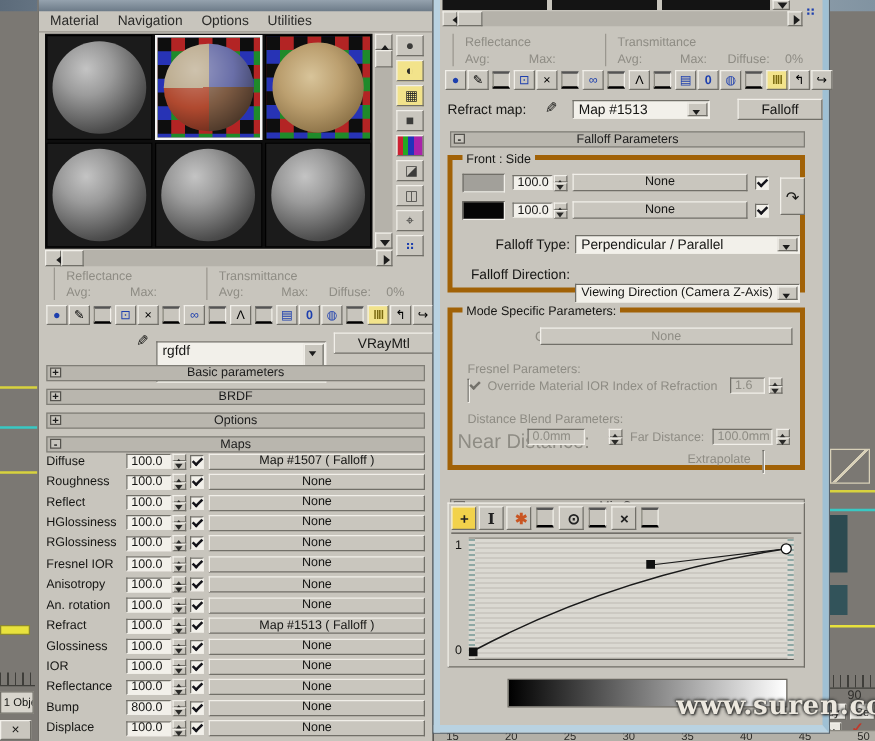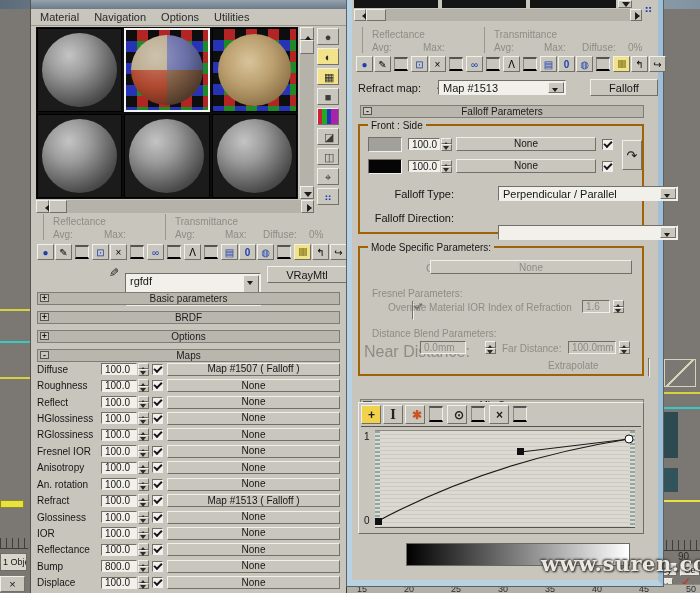--- a/index.html
+++ b/index.html
@@ -7,21 +7,21 @@
          font-family:"Liberation Sans",sans-serif;color:#161614;-webkit-font-smoothing:none;}
   .abs{position:absolute;}
   
   .btn3d{background:#c9c6be;border:1px solid;border-color:#f1efe9 #716f68 #716f68 #f1efe9;
          font-family:"Liberation Sans",sans-serif;color:#161614;padding:0;box-sizing:border-box;}
   .sunken{background:#f2f0ea;border:1px solid;border-color:#716f68 #f1efe9 #f1efe9 #716f68;box-sizing:border-box;}
   .rhdr{position:relative;height:11px;background:#b9b6ae;border:1px solid #7f7d76;font-size:10px;
         line-height:11px;text-align:center;color:#1c1c1c;box-sizing:content-box;}
   .rhdr .pm{position:absolute;left:2px;top:1px;width:9px;height:8px;border:1px solid #55534e;background:#c9c6be;
         font-size:9px;line-height:7px;text-align:center;font-weight:bold;box-sizing:border-box;}
-  .grp{position:absolute;border:2px solid #a16207;box-sizing:border-box;padding-left:40px;}
+  .grp{position:absolute;border:4px solid #a16207;box-sizing:border-box;}
   .grp>.legend{position:absolute;top:-6px;left:8px;background:#c8c5bd;padding:0 3px;font-size:10px;white-space:nowrap;}
   .cbx{width:11px;height:11px;background:#f2f0ea;border:1px solid;border-color:#716f68 #f1efe9 #f1efe9 #716f68;
        position:relative;box-sizing:border-box;flex:none;}
   .cbx.on::after{content:"";position:absolute;left:1px;top:1px;width:6px;height:3px;
        border-left:2px solid #14141a;border-bottom:2px solid #14141a;transform:rotate(-45deg);}
   .cbx.dis.on::after{border-color:#73716a;}
   .spin{width:11px;height:13px;display:flex;flex-direction:column;flex:none;margin-left:1px;}
   .spin b{flex:1;background:#c9c6be;border:1px solid;border-color:#f1efe9 #716f68 #716f68 #f1efe9;position:relative;}
   .spin b::after{content:"";position:absolute;left:1px;border:3px solid transparent;}
   .spin b.su::after{top:0;border-bottom:4px solid #2a2a28;}
@@ -523,21 +523,21 @@
             <button class="tsep"><span></span></button>
             <button class="ic hl"><span>‖‖</span></button>
             <button class="ic"><span>↰</span></button>
             <button class="ic"><span>↪</span></button>
           </div>
       </div>
 
       <div class="abs" style="left:4px;top:79px;right:4px;height:18px;">
         <span class="abs" style="left:2px;top:3px;font-size:11px;">Refract map:</span>
         <span class="abs" style="left:80px;top:0;font-size:12px;transform:scaleX(-1);">✎</span>
-        <div class="dd abs" style="left:82px;top:1px;width:128px;height:15px;text-decoration:underline;">
+        <div class="dd abs" style="left:102px;top:1px;width:110px;height:15px;text-decoration:underline;">
           <span class="ddtxt">Map #1513</span>
           <span class="arr"></span>
         </div>
         <button class="btn3d abs" style="left:234px;top:0;width:68px;height:17px;font-size:11px;">
           <span>Falloff</span>
         </button>
       </div>
 
       <div class="rhdr abs" style="left:8px;top:105px;width:282px;">
         <span class="pm">-</span>
@@ -573,20 +573,21 @@
         <button class="btn3d abs" style="left:262px;top:14px;width:20px;height:30px;font-size:13px;">
           <span>↷</span>
         </button>
         <span class="abs" style="left:18px;top:62px;width:76px;text-align:right;font-size:11px;">Falloff Type:</span>
         <div class="dd abs" style="left:98px;top:60px;width:180px;height:15px;">
           <span class="ddtxt">Perpendicular / Parallel</span>
           <span class="arr"></span>
         </div>
         <span class="abs" style="left:2px;top:86px;width:92px;text-align:right;font-size:11px;">Falloff Direction:</span>
         <div class="dd abs" style="left:98px;top:84px;width:180px;height:15px;font-size:10px;">
+          <span class="ddtxt">Viewing Direction (Camera Z-Axis)</span>
           <span class="arr"></span>
         </div>
       </div>
 
       <div class="grp" style="left:6px;top:246px;width:286px;height:130px;">
         <span class="legend">Mode Specific Parameters:</span>
         <span class="abs dis" style="left:30px;top:14px;font-size:11px;margin-left:36px;">Object:</span>
         <button class="btn3d fielddis abs" style="left:70px;top:12px;width:202px;height:14px;font-size:10px;">
           <span>None</span>
         </button>

